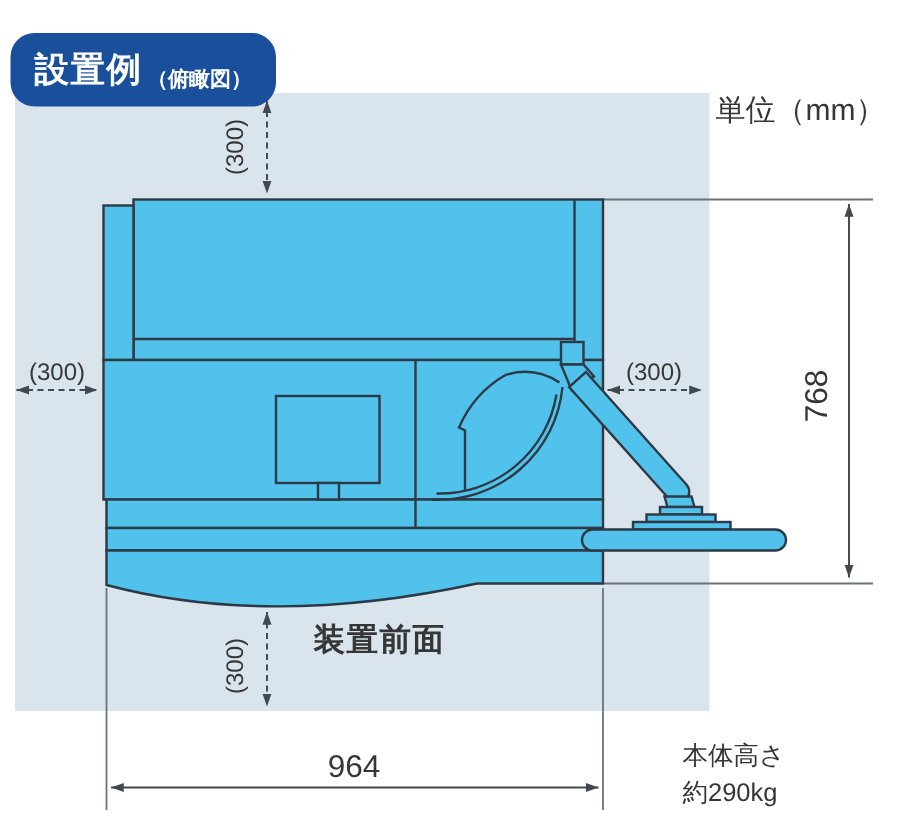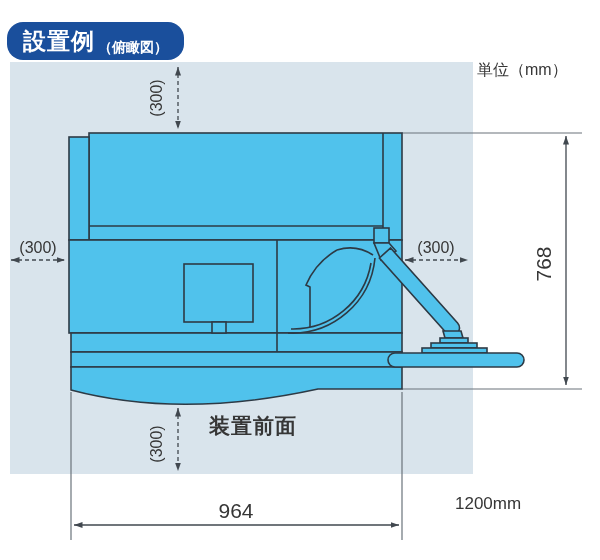--- a/index.html
+++ b/index.html
@@ -16,27 +16,27 @@
   .panel{fill:var(--panel_bg)}
   .m{fill:var(--machine_fill);stroke:var(--machine_line);stroke-width:1.6}
   .ml{fill:none;stroke:var(--machine_line);stroke-width:1.6}
   .ext{stroke:var(--ext_line);stroke-width:1.2;fill:none}
   .dim{stroke:var(--dim_line);stroke-width:1.3;fill:none}
   .dashed{stroke-dasharray:4 3}
   .mk{fill:var(--dim_line)}
   .dimtext{fill:var(--text);font-size:16px}
   .dimnum{fill:var(--text);font-size:21px}
 
-  .badge{position:absolute;left:7px;top:22px;height:38px;display:inline-flex;
+  .badge{position:absolute;left:7px;top:22px;height:49px;display:inline-flex;
     align-items:center;gap:3px;background:var(--badge_bg);color:var(--badge_text);
     border-radius:16px;padding:0 16px;white-space:nowrap}
   .badge .t{font-size:23px;font-weight:bold;letter-spacing:1px}
   .badge .s{font-size:14px;font-weight:bold;margin-top:13px}
 
-  .unit{position:absolute;left:477px;top:60px;font-size:16px;white-space:nowrap}
+  .unit{position:absolute;left:477px;top:60px;font-size:20px;white-space:nowrap}
   .front-label{position:absolute;left:209px;top:412px;font-size:21px;
     font-weight:bold;letter-spacing:1px;white-space:nowrap}
   .specs{position:absolute;left:455px;top:491px;font-size:17px;line-height:25px}
   .specs .row{display:flex;white-space:nowrap}
   .specs .lbl{min-width:73px}
 </style>
 </head>
 <body>
 
 <div class="stage">
@@ -114,19 +114,20 @@
     <span class="t">設置例</span>
     <span class="s">（俯瞰図）</span>
   </div>
 
   <div class="unit">単位（mm）</div>
 
   <div class="front-label">装置前面</div>
 
   <div class="specs">
     <div class="row">
-      <span class="val">1200mm</span>
+      <span class="lbl">本体高さ</span>
     </div>
     <div class="row">
+      <span class="val">約290kg</span>
     </div>
   </div>
 
 </div>
 
 </body></html>

